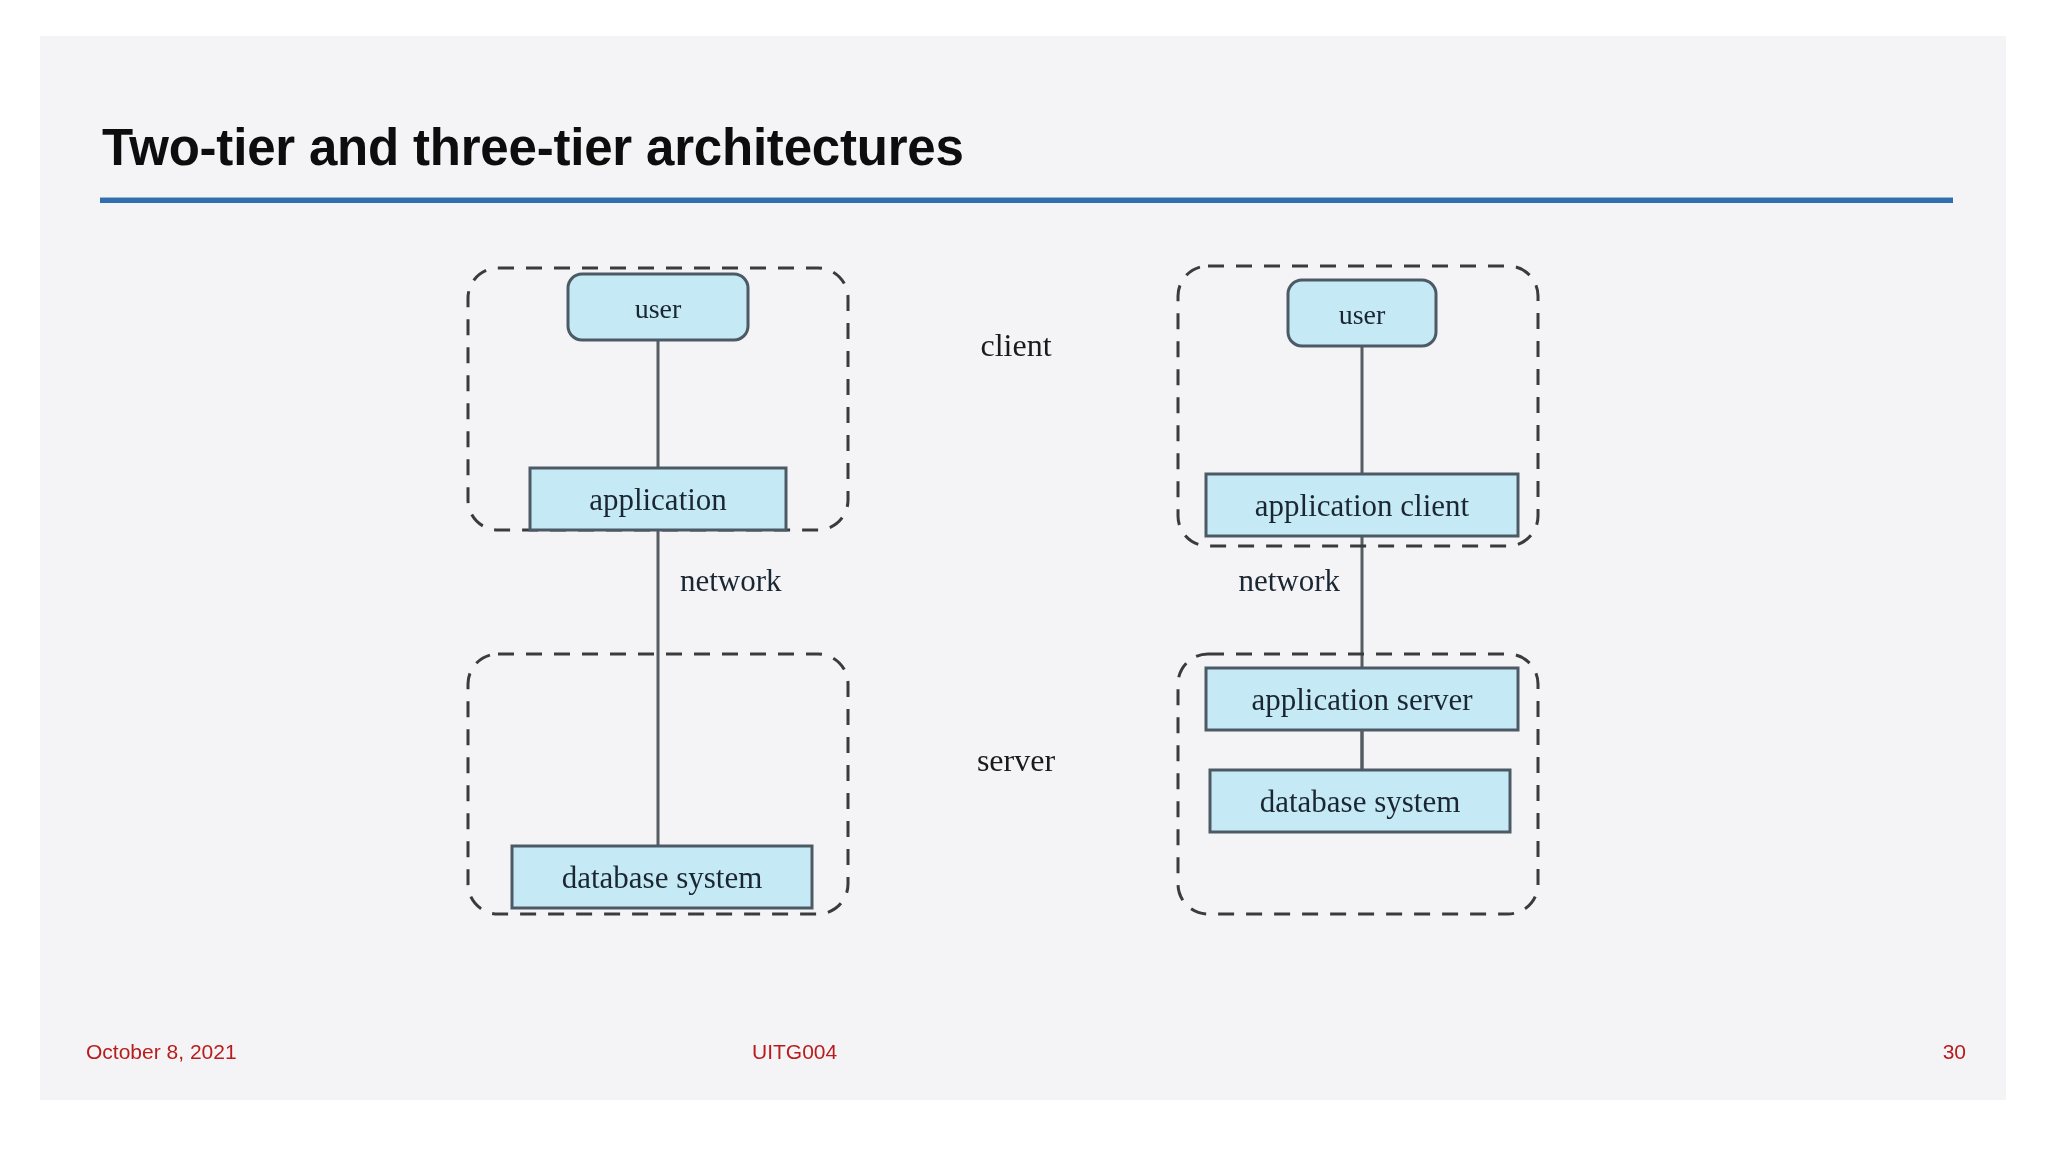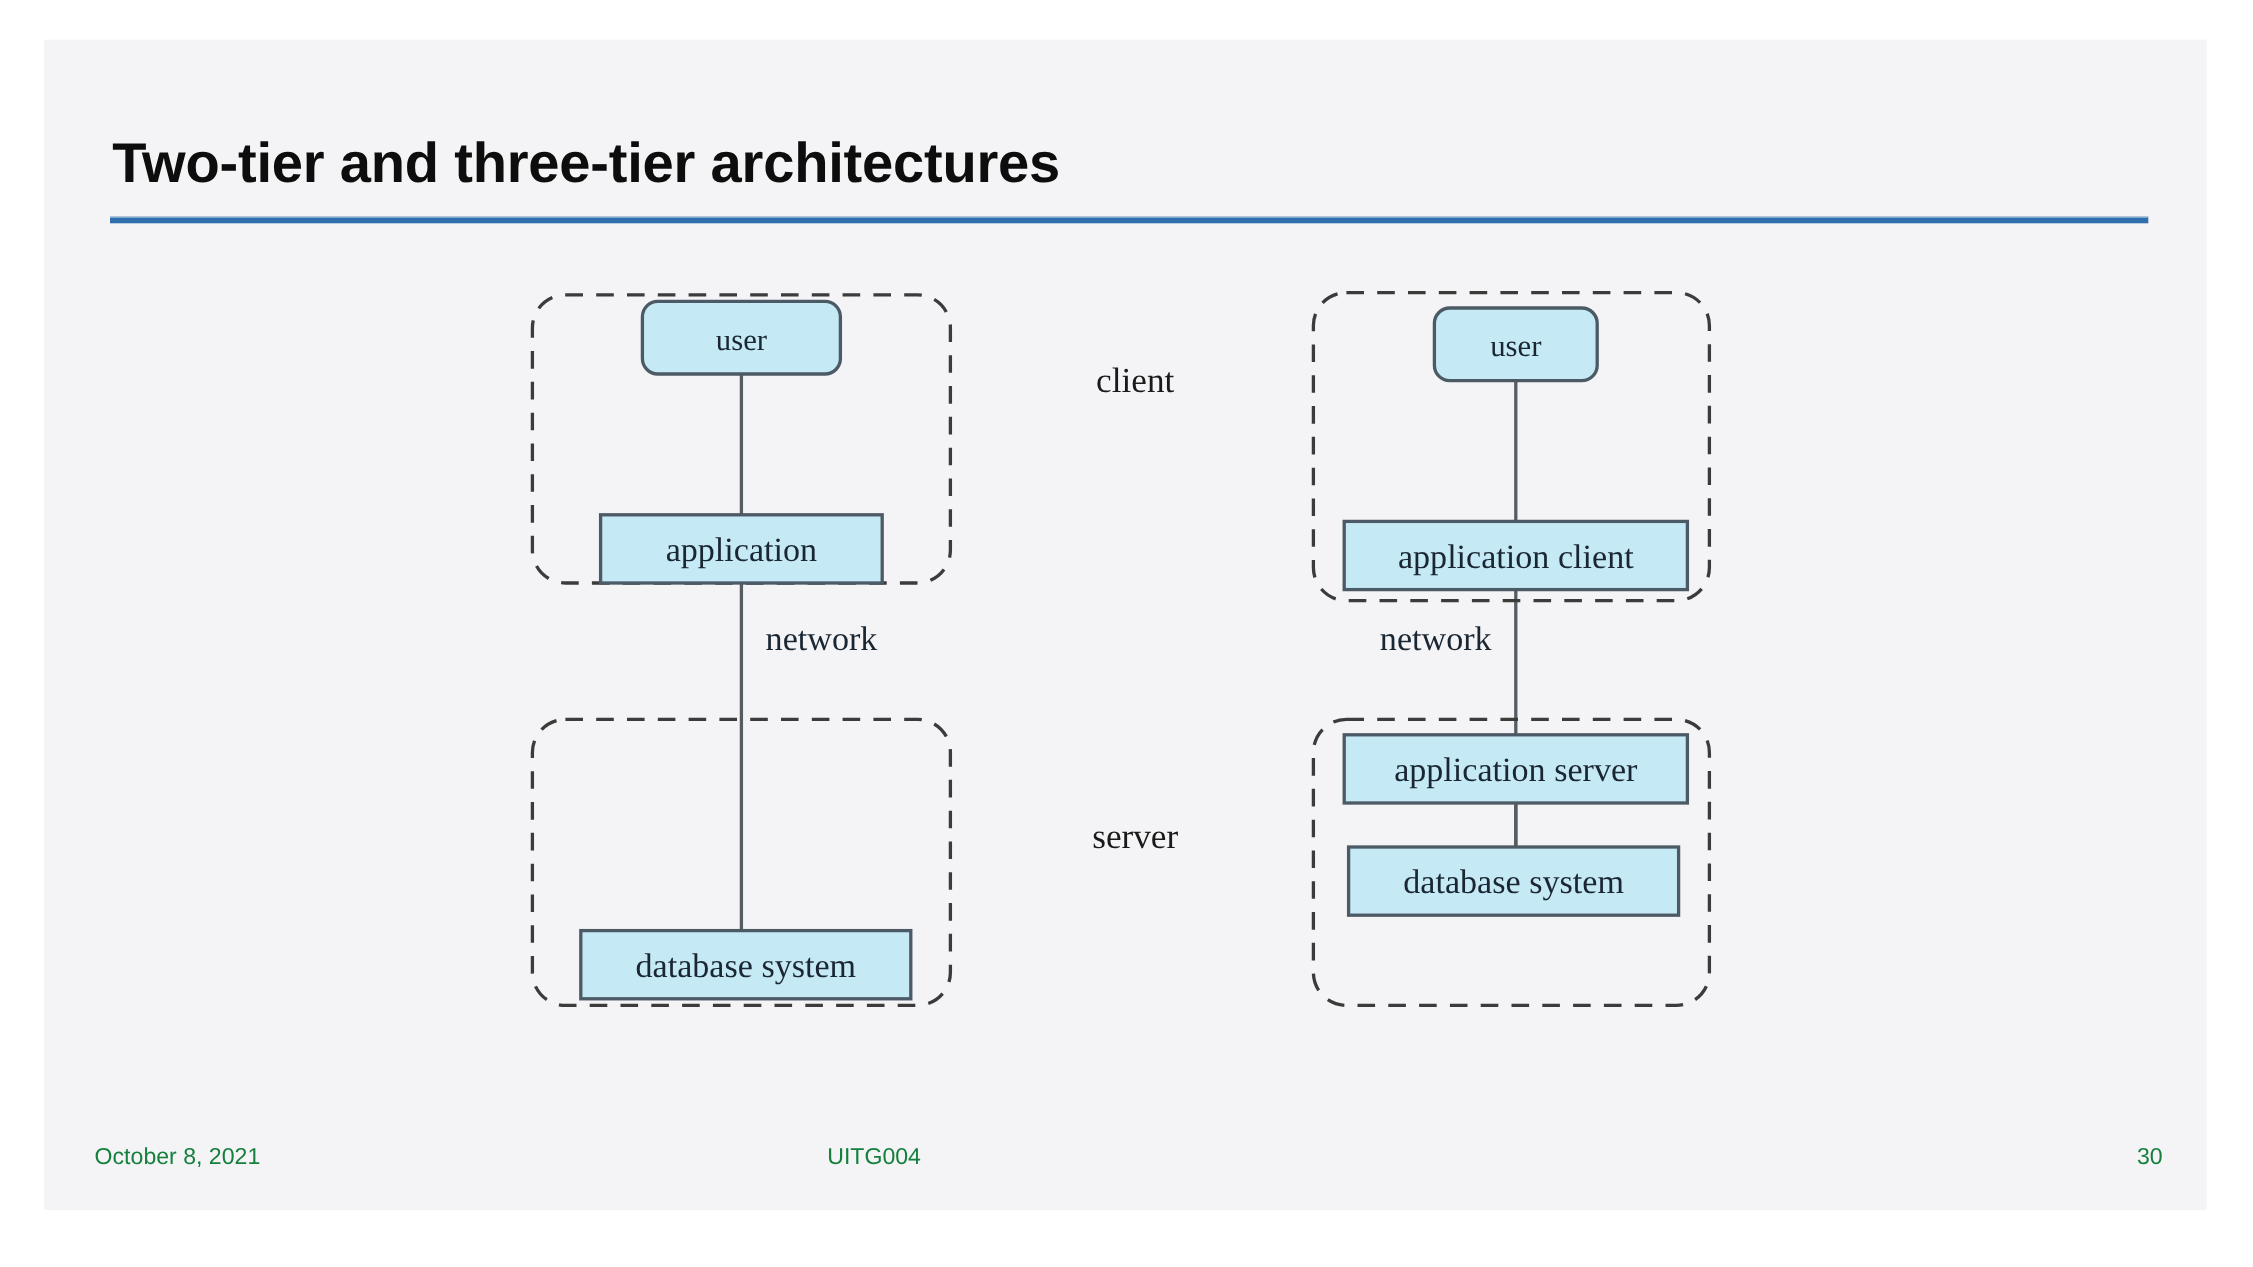--- a/index.html
+++ b/index.html
@@ -41,35 +41,35 @@
     top: 161px;
     width: 1853px;
     height: 5px;
     background: #2f6fad;
     border-top: 1px solid #9ab6d3;
   }
 
   
   #diagram {
     position: absolute;
-    left: 16px;
+    left: 0px;
     top: 130px;
     width: 1966px;
     height: 790px;
   }
   #diagram svg { display: block; }
 
   
 
   
   .footer-text {
     position: absolute;
     bottom: 36px;
     font-size: 21px;
-    color: #15803d;
+    color: #b91c1c;
     font-family: "Liberation Sans", sans-serif;
   }
   #footer-date  { left: 46px; }
   #footer-code  { left: 712px; text-align: right; }
   #footer-page  { right: 40px; text-align: right; }
 </style>
 </head>
 <body>
 
 <div id="slide">

